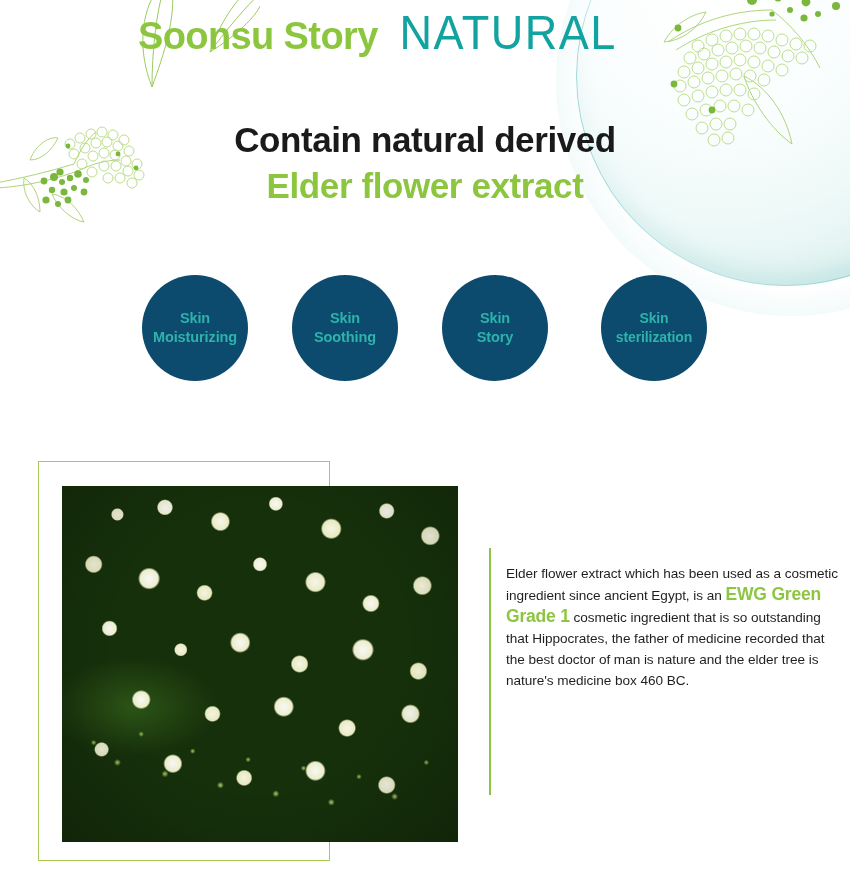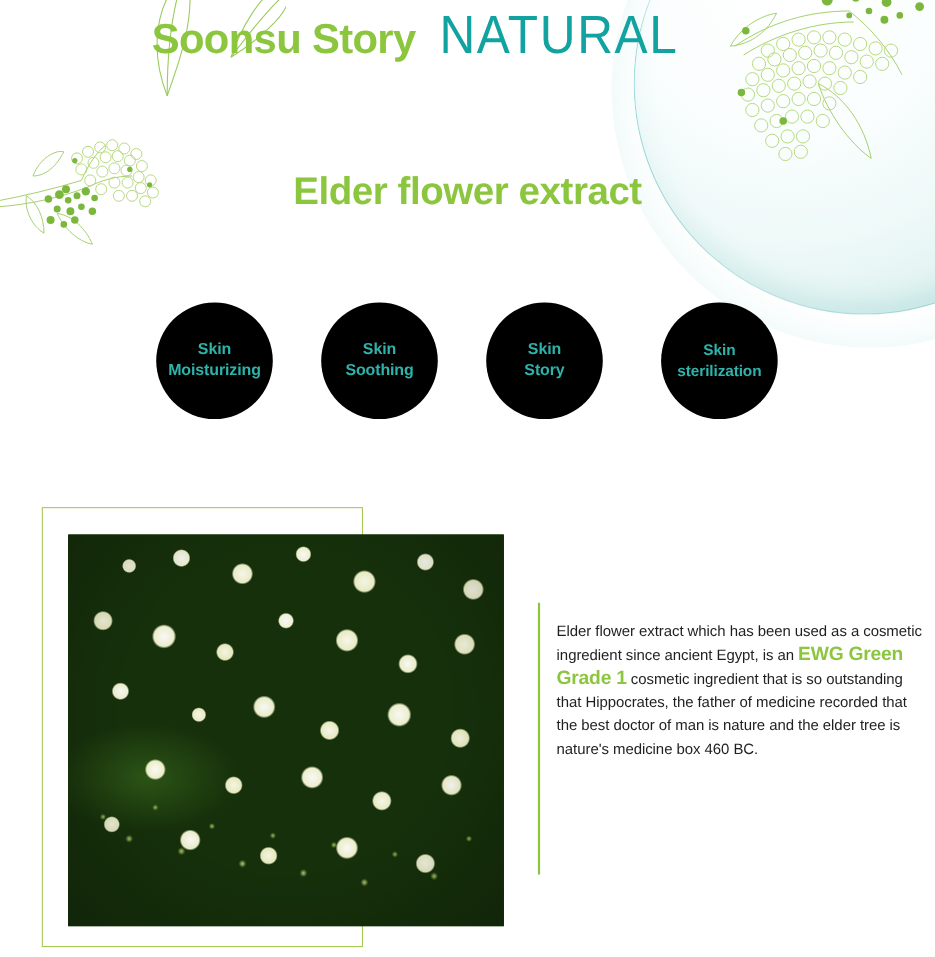--- a/index.html
+++ b/index.html
@@ -60,29 +60,29 @@
   }
 
   
   #headline { position:absolute; left:0; top:118px; width:850px; text-align:center; }
   #headline .line1 {
     font-size:35px; font-weight:bold; color:#1a1a1a;
     letter-spacing:-.4px; line-height:44px; display:block;
   }
   #headline .line2 {
     font-size:35px; font-weight:bold; color:#8cc63f;
-    letter-spacing:-.4px; line-height:48px; display:block;margin-top:32px;
+    letter-spacing:-.4px; line-height:48px; display:block;
   }
 
   
   #benefits { position:absolute; left:142px; top:275px; width:620px; height:110px; }
   .benefit {
     position:absolute; top:0;
     width:106px; height:106px; border-radius:50%;
-    background:#000000;
+    background:#0c4a6e;
     display:flex; align-items:center; justify-content:center;
     text-align:center;
     color:#2eb3ab; font-size:14.5px; font-weight:bold;
     line-height:19px; letter-spacing:-.1px;
   }
   .benefit.b0 { left:0px;   }
   .benefit.b1 { left:150px; }
   .benefit.b2 { left:300px; }
   .benefit.b3 { left:459px; }
   .benefit.b3 { font-size:14px; }
@@ -340,20 +340,21 @@
       <circle cx="34" cy="100" r="3.4"></circle>
       <circle cx="72" cy="126" r="3.4"></circle>
   </g>
 </svg>
 
 <div id="title-block">
   <span class="title-soonsu">Soonsu Story</span><span class="title-natural">NATURAL</span>
 </div>
 
 <div id="headline">
+  <span class="line1">Contain natural derived</span>
   <span class="line2">Elder flower extract</span>
 </div>
 
 <div id="benefits">
   <div class="benefit b0">
     <span><span>Skin</span><br><span>Moisturizing</span></span>
   </div>
   <div class="benefit b1">
     <span><span>Skin</span><br><span>Soothing</span></span>
   </div>

